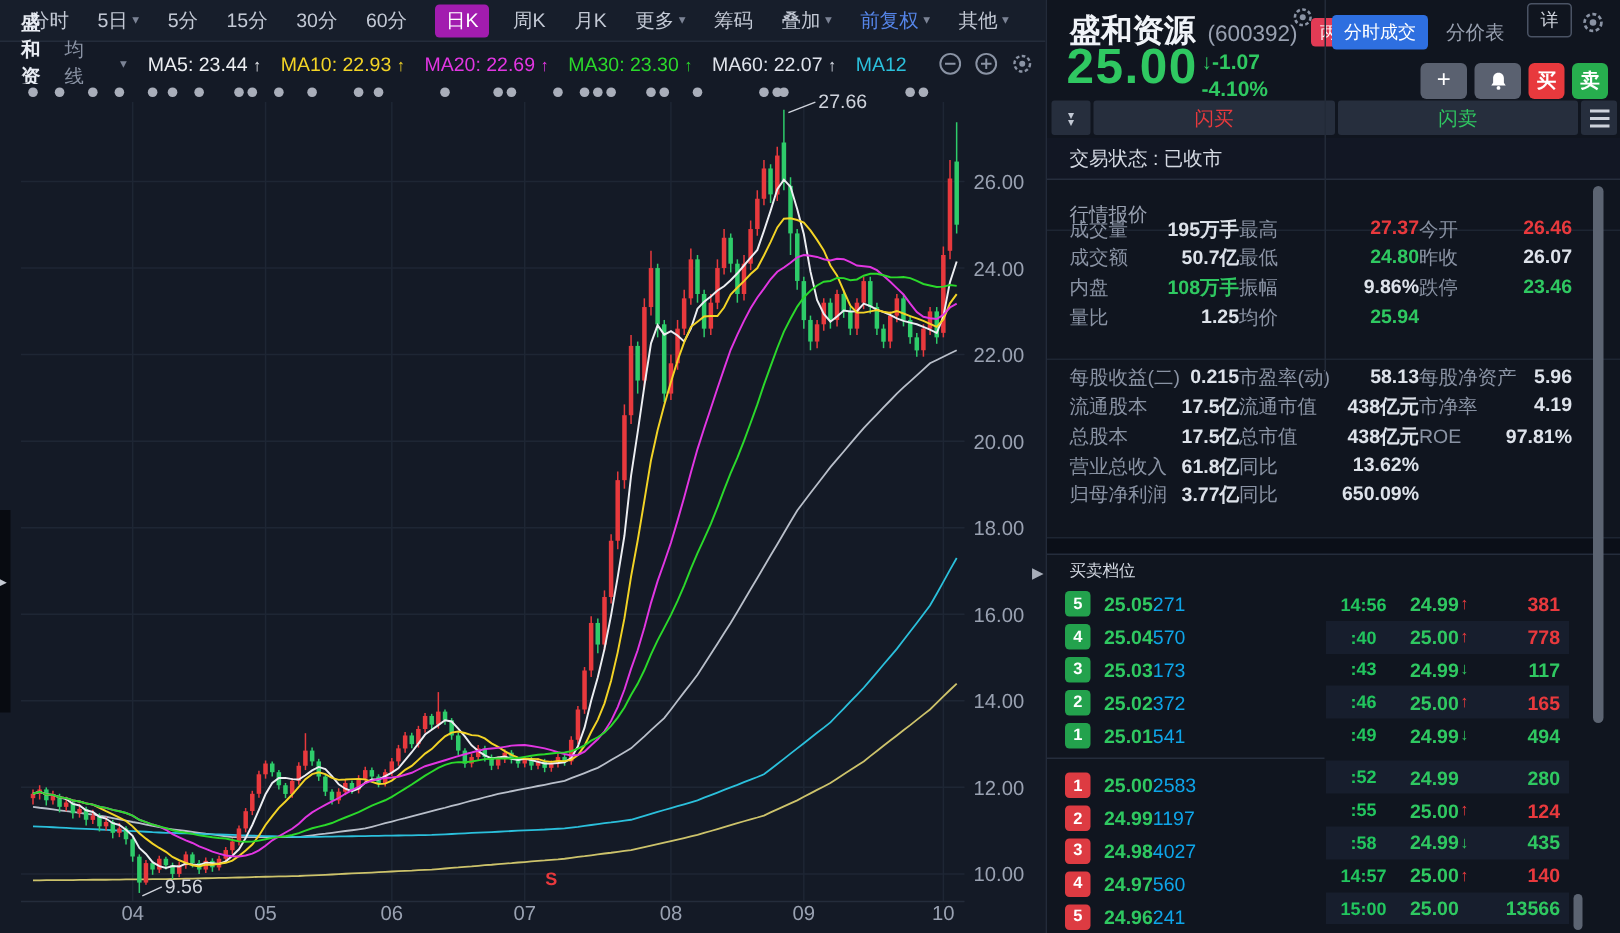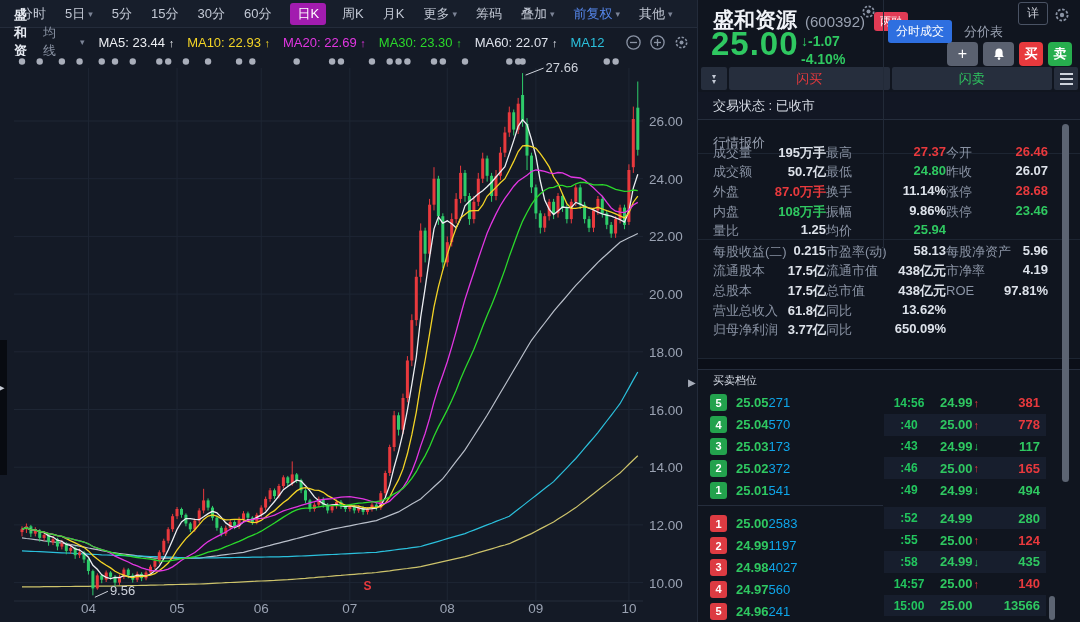--- a/index.html
+++ b/index.html
@@ -61,21 +61,21 @@
   .d-row{display:grid;grid-template-columns:113px 120px 1fr;height:19.6px;align-items:center;}
   .d-cell{display:flex;font-size:13px;white-space:nowrap;}
   .d-lab{color:#8a93a4;}
   .d-val{flex:1;text-align:right;font-weight:bold;}
   .c-w{color:#dde2ea;} .c-r{color:#e8393d;} .c-g{color:#2fc861;}
   #sec-gap{position:absolute;left:0;top:358px;width:383px;height:10px;background:#0b0f18;border-top:1px solid #1d2532;border-bottom:1px solid #252d3c;}
   #book-header{position:absolute;left:0;top:368px;width:383px;height:25px;display:flex;align-items:center;font-size:11px;}
   #bh-title{color:#d5dae3;padding-left:15px;}
   #bh-gear{position:absolute;left:163px;top:4px;}
   #bh-divider{position:absolute;left:185px;top:0;width:1px;height:254px;background:#222a38;}
-  #tabs{position:absolute;left:190px;top:20px;display:flex;align-items:center;}
+  #tabs{position:absolute;left:190px;top:10px;display:flex;align-items:center;}
   #tab-ticks{background:#2e6fe0;color:#fff;border-radius:3px;padding:3px 8px;font-size:12px;}
   #tab-pricetable{color:#98a0b0;margin-left:12px;font-size:13px;}
   #btn-detail{position:absolute;right:32px;top:2px;border:1px solid #4a5364;border-radius:3px;color:#cfd3dc;
               font-size:12px;padding:2px 8px;}
   #book-list{position:absolute;left:0;top:392px;width:185px;}
   .ob-row{height:21.8px;display:flex;align-items:center;padding-left:12px;box-sizing:border-box;}
   .ob-badge{width:17px;height:17px;border-radius:3px;color:#fff;font-size:11px;font-weight:bold;
             display:flex;align-items:center;justify-content:center;}
   .ob-badge.ask{background:#23a24d;} .ob-badge.bid{background:#dd3b42;}
   .ob-price{color:#2fc861;font-size:13px;font-weight:bold;margin-left:9px;}
@@ -624,34 +624,20 @@
           <span class="d-lab">最低</span>
           <span class="d-val c-g">24.80</span>
         </div>
         <div class="d-cell">
           <span class="d-lab">昨收</span>
           <span class="d-val c-w">26.07</span>
         </div>
       </div>
       <div class="d-row">
         <div class="d-cell">
-          <span class="d-lab">外盘</span>
-          <span class="d-val c-r">87.0万手</span>
-        </div>
-        <div class="d-cell">
-          <span class="d-lab">换手</span>
-          <span class="d-val c-w">11.14%</span>
-        </div>
-        <div class="d-cell">
-          <span class="d-lab">涨停</span>
-          <span class="d-val c-r">28.68</span>
-        </div>
-      </div>
-      <div class="d-row">
-        <div class="d-cell">
           <span class="d-lab">内盘</span>
           <span class="d-val c-g">108万手</span>
         </div>
         <div class="d-cell">
           <span class="d-lab">振幅</span>
           <span class="d-val c-w">9.86%</span>
         </div>
         <div class="d-cell">
           <span class="d-lab">跌停</span>
           <span class="d-val c-g">23.46</span>

